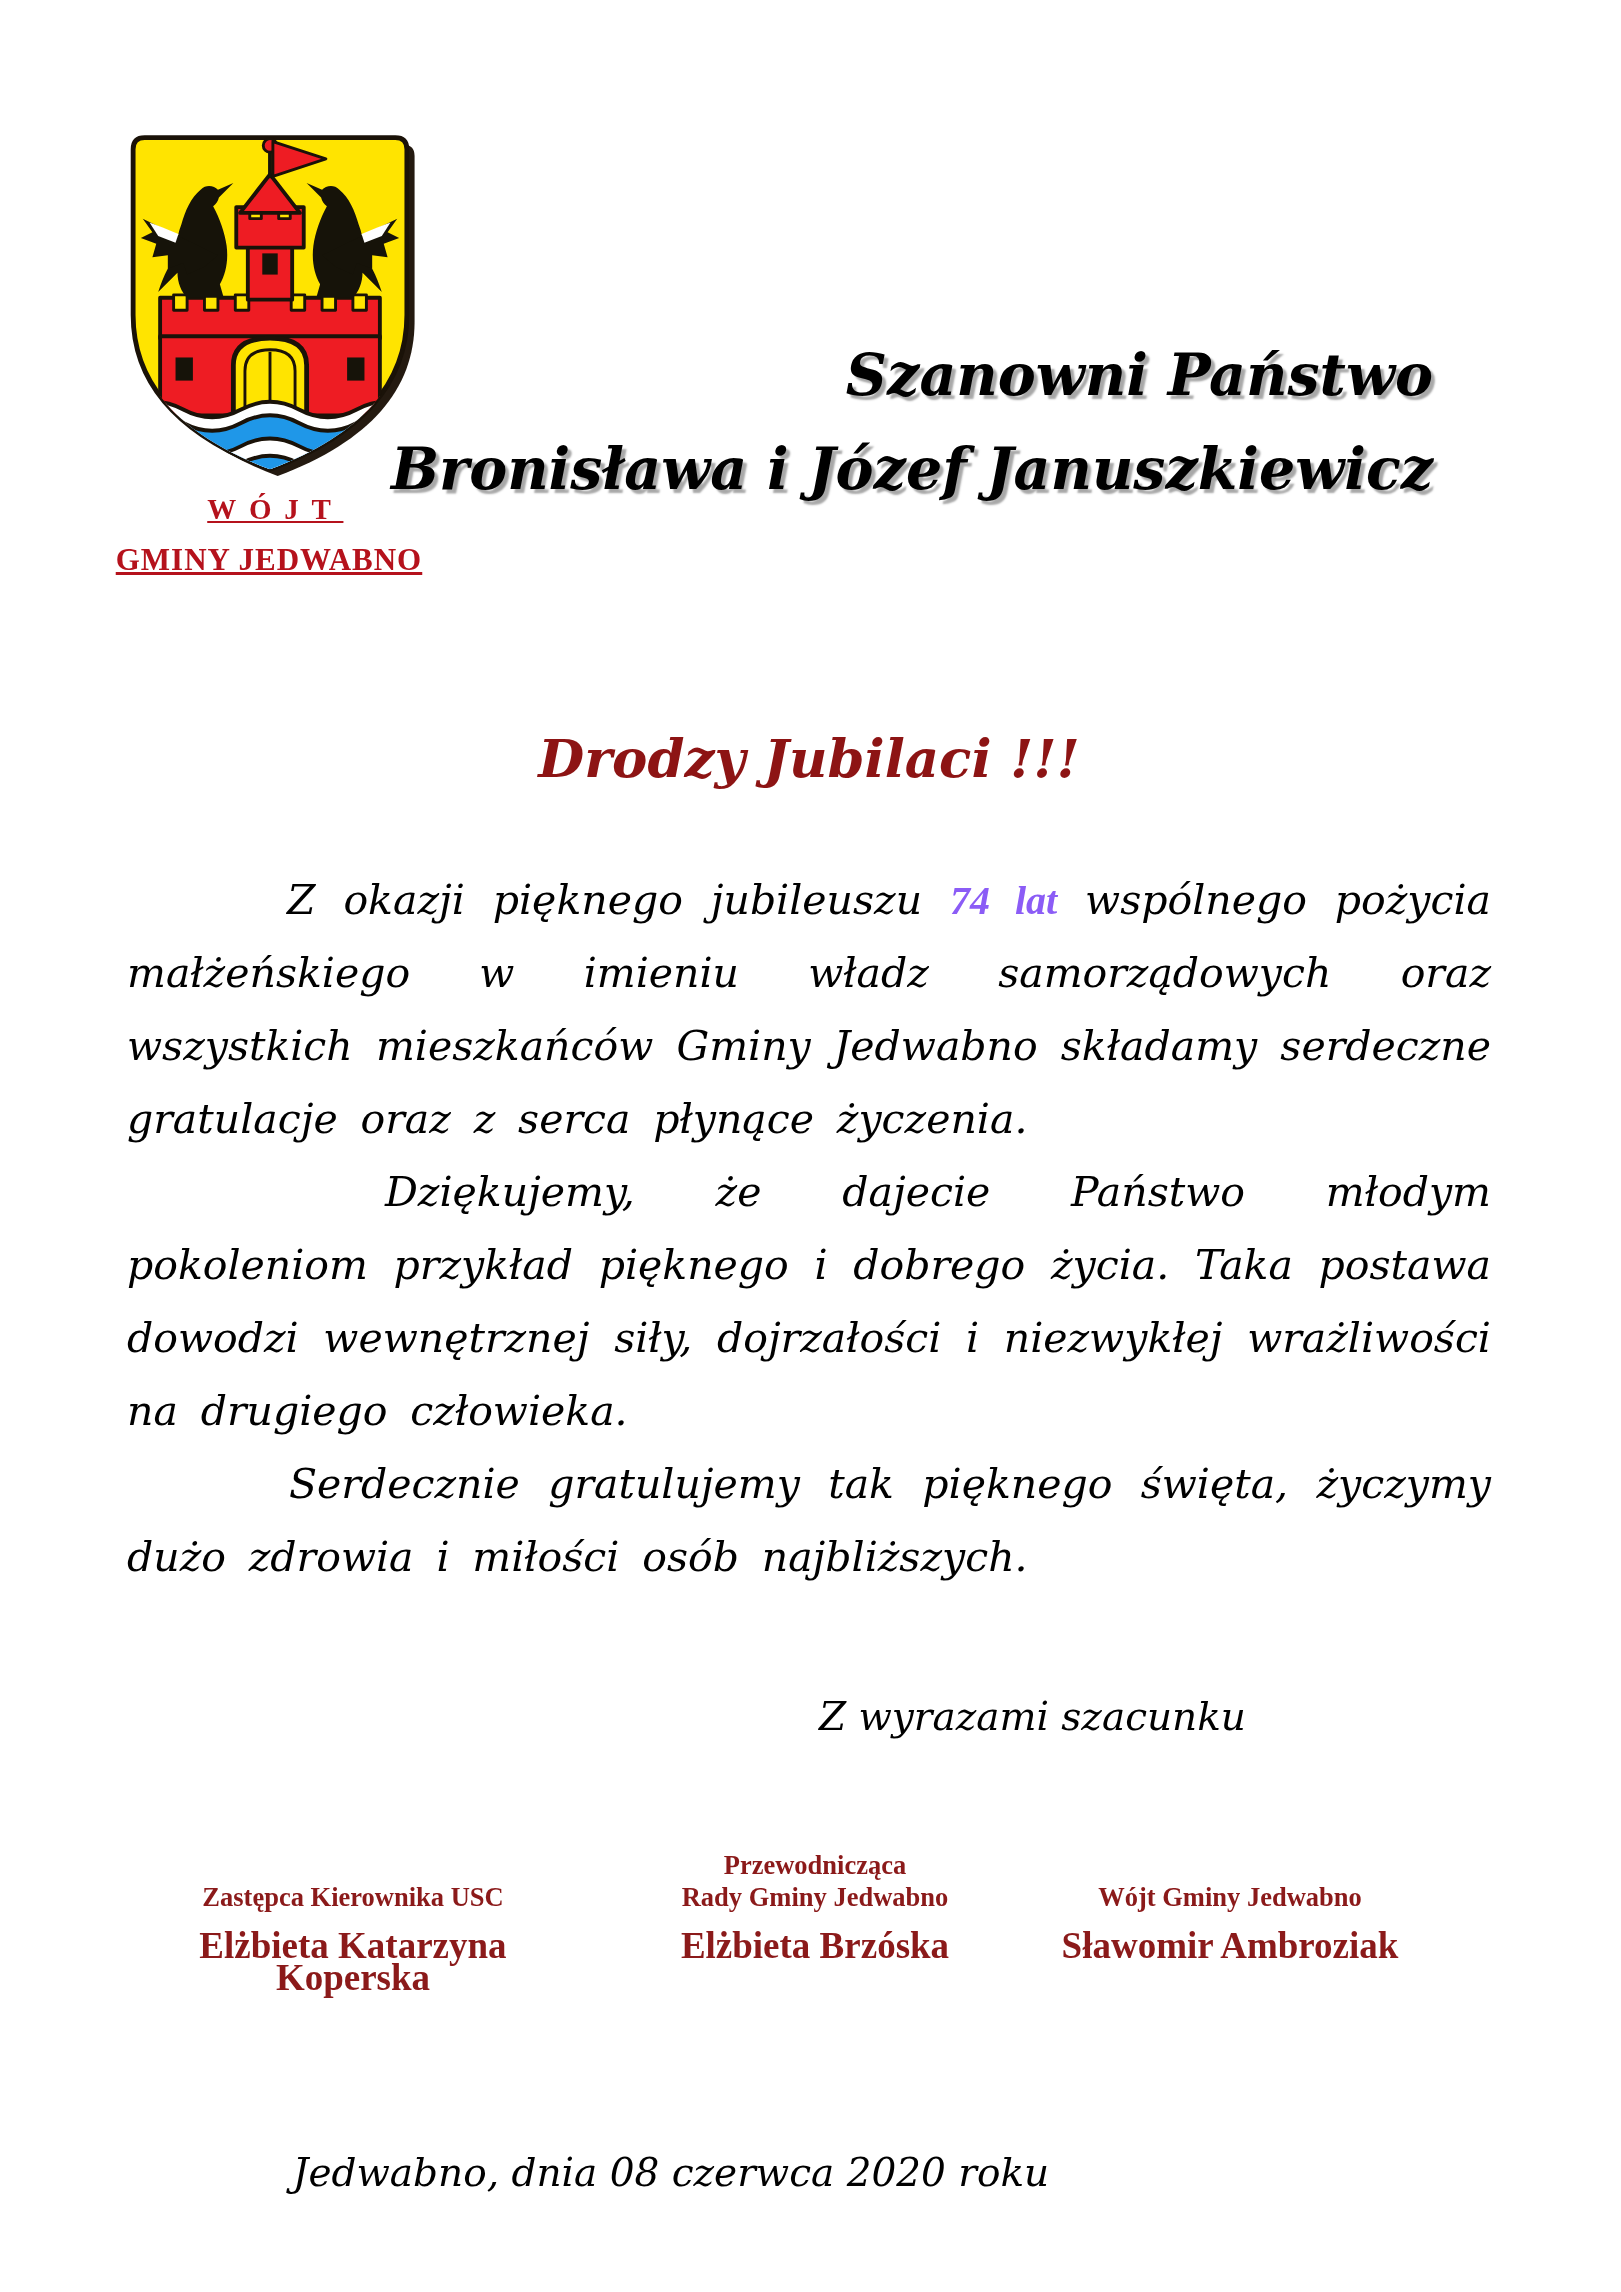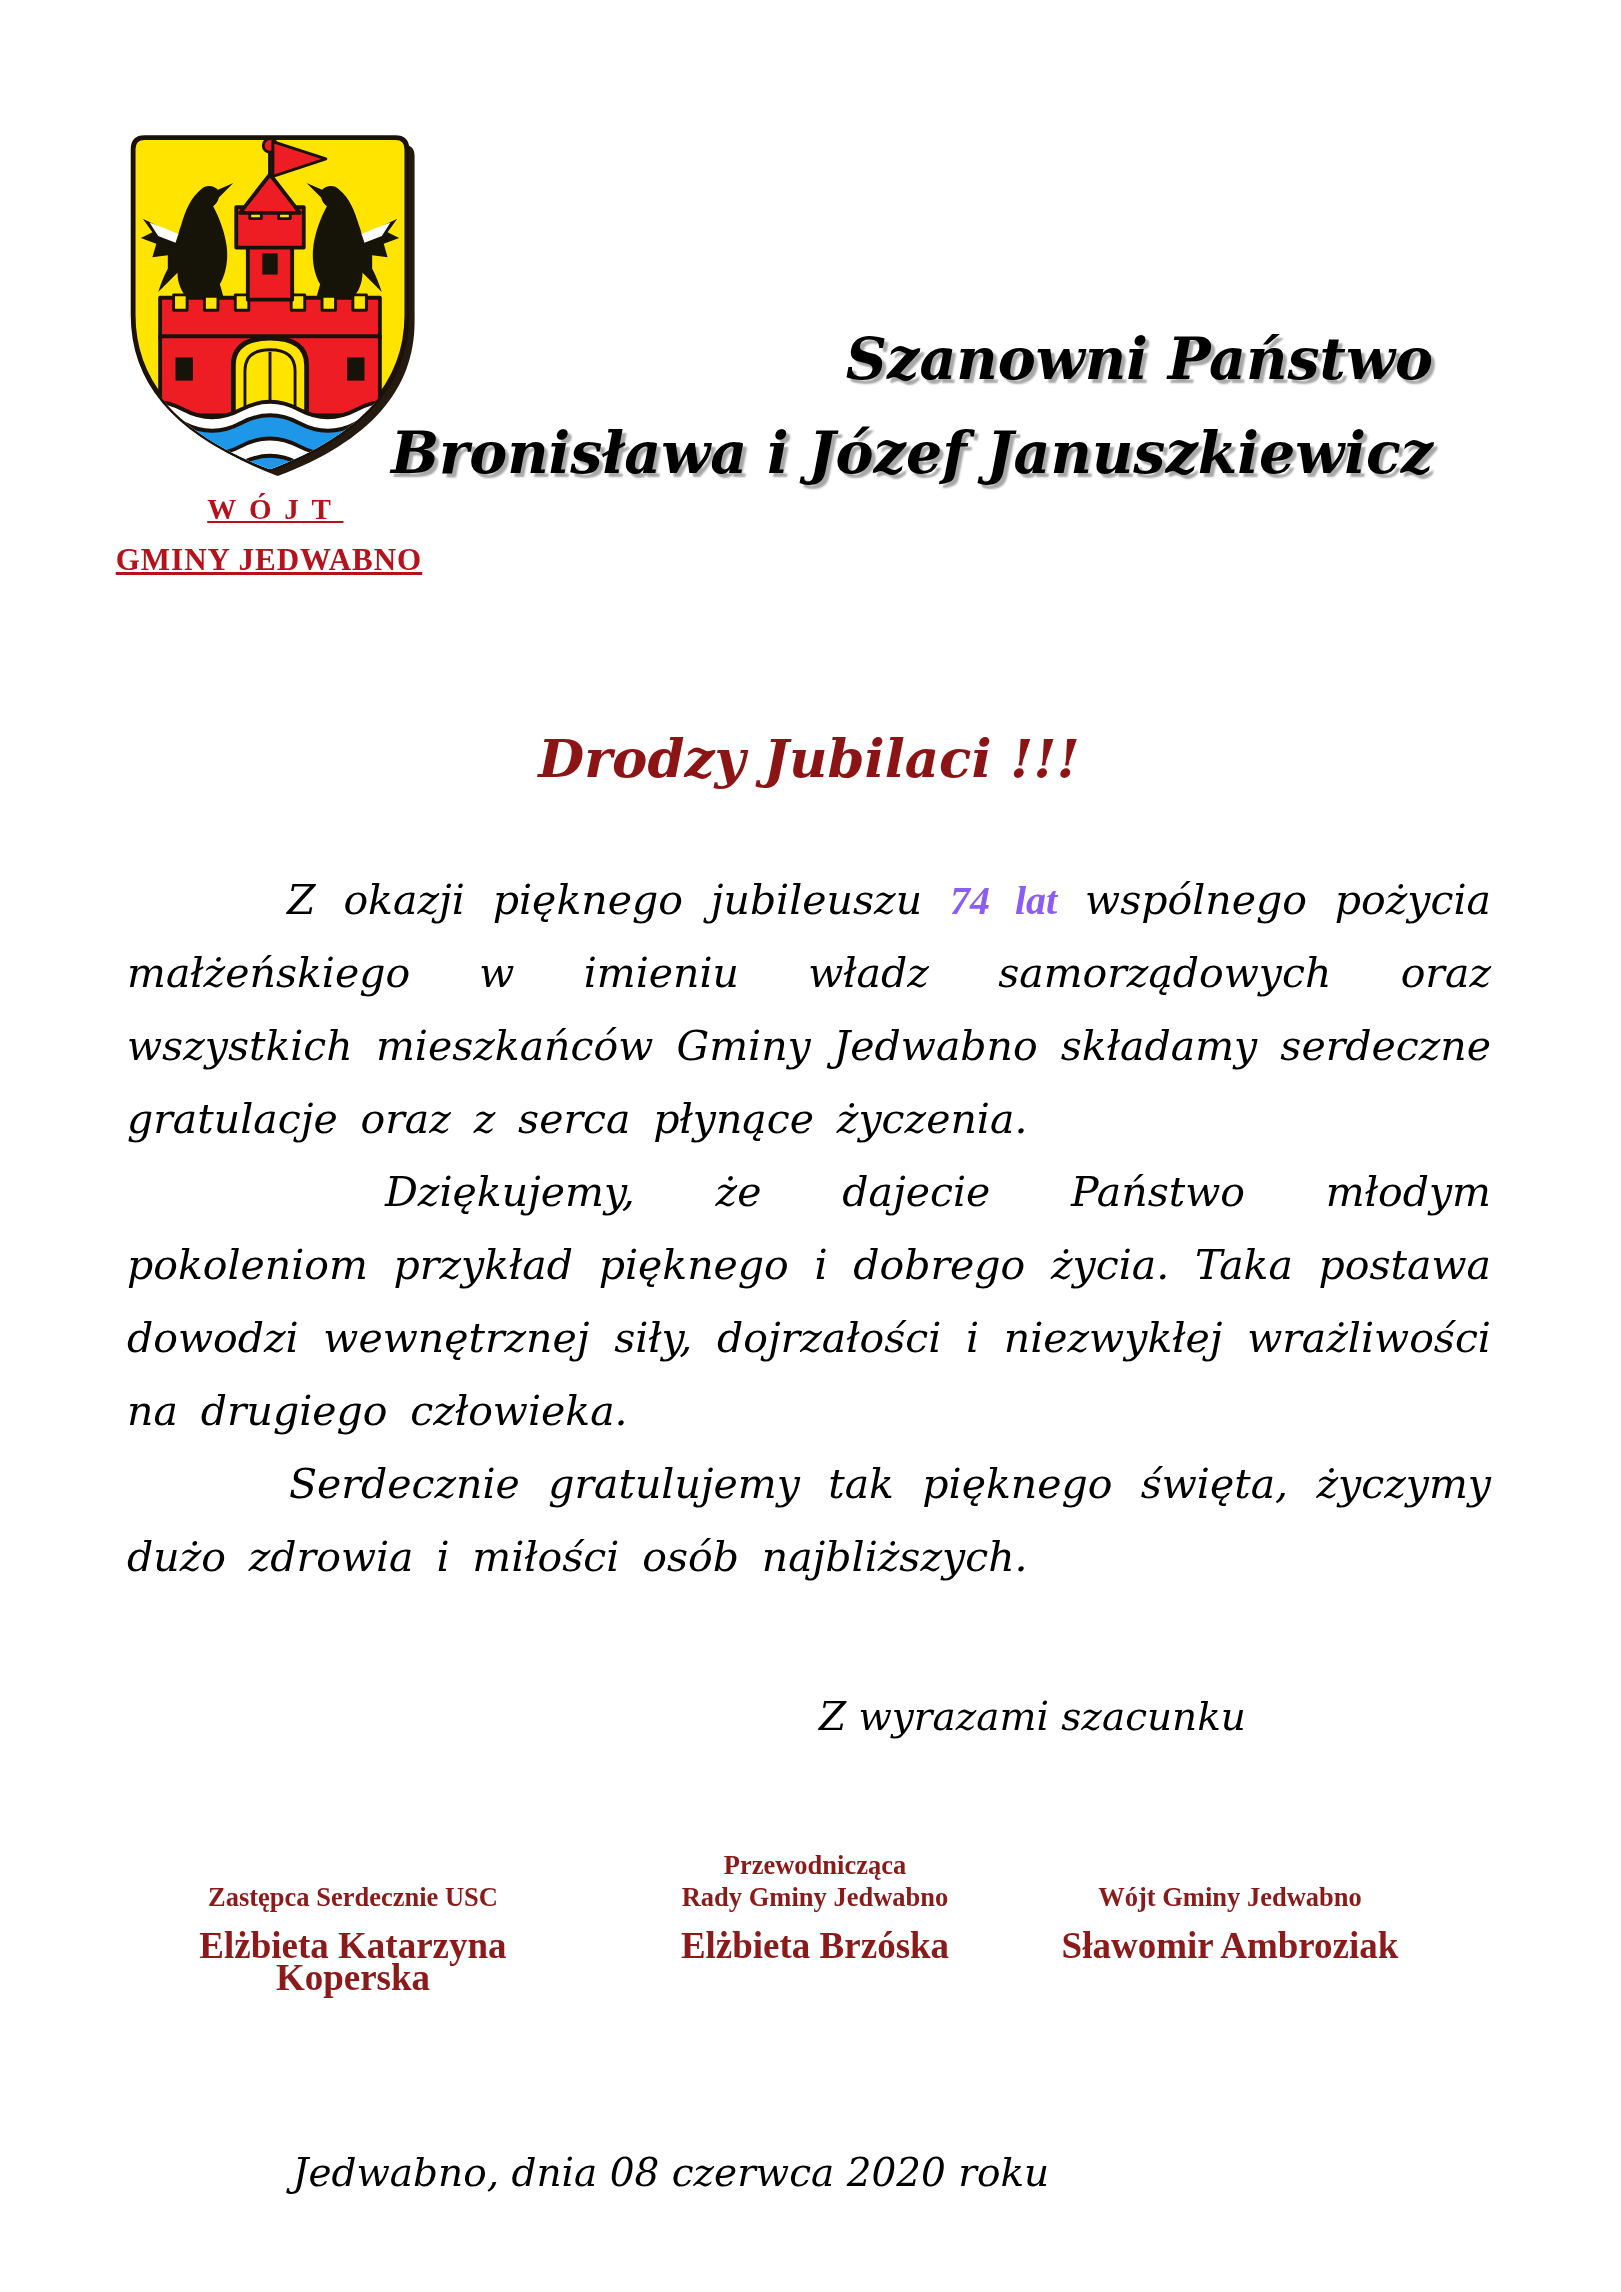--- a/index.html
+++ b/index.html
@@ -16,21 +16,21 @@
   .crest{position:absolute;left:121px;top:130px;width:298px;height:347px;}
   .office{
     position:absolute;left:83px;top:492px;width:372px;
     text-align:center;color:#b5121c;
     font-family:"Liberation Serif", serif;font-weight:bold;text-decoration:underline;
   }
   .office-line1{font-size:29px;letter-spacing:12.7px;text-indent:12.7px;line-height:35px;}
   .office-line2{font-size:31px;letter-spacing:1px;line-height:35px;margin-top:15px;}
   
   .addressee{
-    position:absolute;top:312px;right:188px;
+    position:absolute;top:328px;right:188px;
     text-align:right;font-weight:bold;font-style:italic;
     font-size:57px;line-height:94px;
     text-shadow:3.9px 3.9px 2px #a8a8a8;
     white-space:nowrap;
   }
   
   .title{
     position:absolute;top:727px;left:127px;width:1364px;
     text-align:center;font-weight:bold;font-style:italic;
     font-size:53px;color:#8d1414;
@@ -155,21 +155,21 @@
 
   <div class="body-text">
     <p class="p-indent-a"><span>Z okazji pięknego jubileuszu </span><span class="highlight">74 lat</span><span> wspólnego pożycia małżeńskiego w imieniu władz samorządowych oraz wszystkich mieszkańców Gminy Jedwabno składamy serdeczne gratulacje oraz z serca płynące życzenia.</span></p>
     <p class="p-indent-b">Dziękujemy, że dajecie Państwo młodym pokoleniom przykład pięknego i dobrego życia. Taka postawa dowodzi wewnętrznej siły, dojrzałości i niezwykłej wrażliwości na drugiego człowieka.</p>
     <p class="p-indent-c">Serdecznie gratulujemy tak pięknego święta, życzymy dużo zdrowia i miłości osób najbliższych.</p>
   </div>
 
   <div class="closing">Z wyrazami szacunku</div>
 
   <div class="sig-col sig-col-1">
-    <div class="sig-title">Zastępca Serdecznie USC</div>
+    <div class="sig-title">Zastępca Kierownika USC</div>
     <div class="sig-name">Elżbieta Katarzyna Koperska</div>
   </div>
   <div class="sig-col sig-col-2">
     <div class="sig-title">Przewodnicząca
 Rady Gminy Jedwabno</div>
     <div class="sig-name">Elżbieta Brzóska</div>
   </div>
   <div class="sig-col sig-col-3">
     <div class="sig-title">Wójt Gminy Jedwabno</div>
     <div class="sig-name">Sławomir Ambroziak</div>

